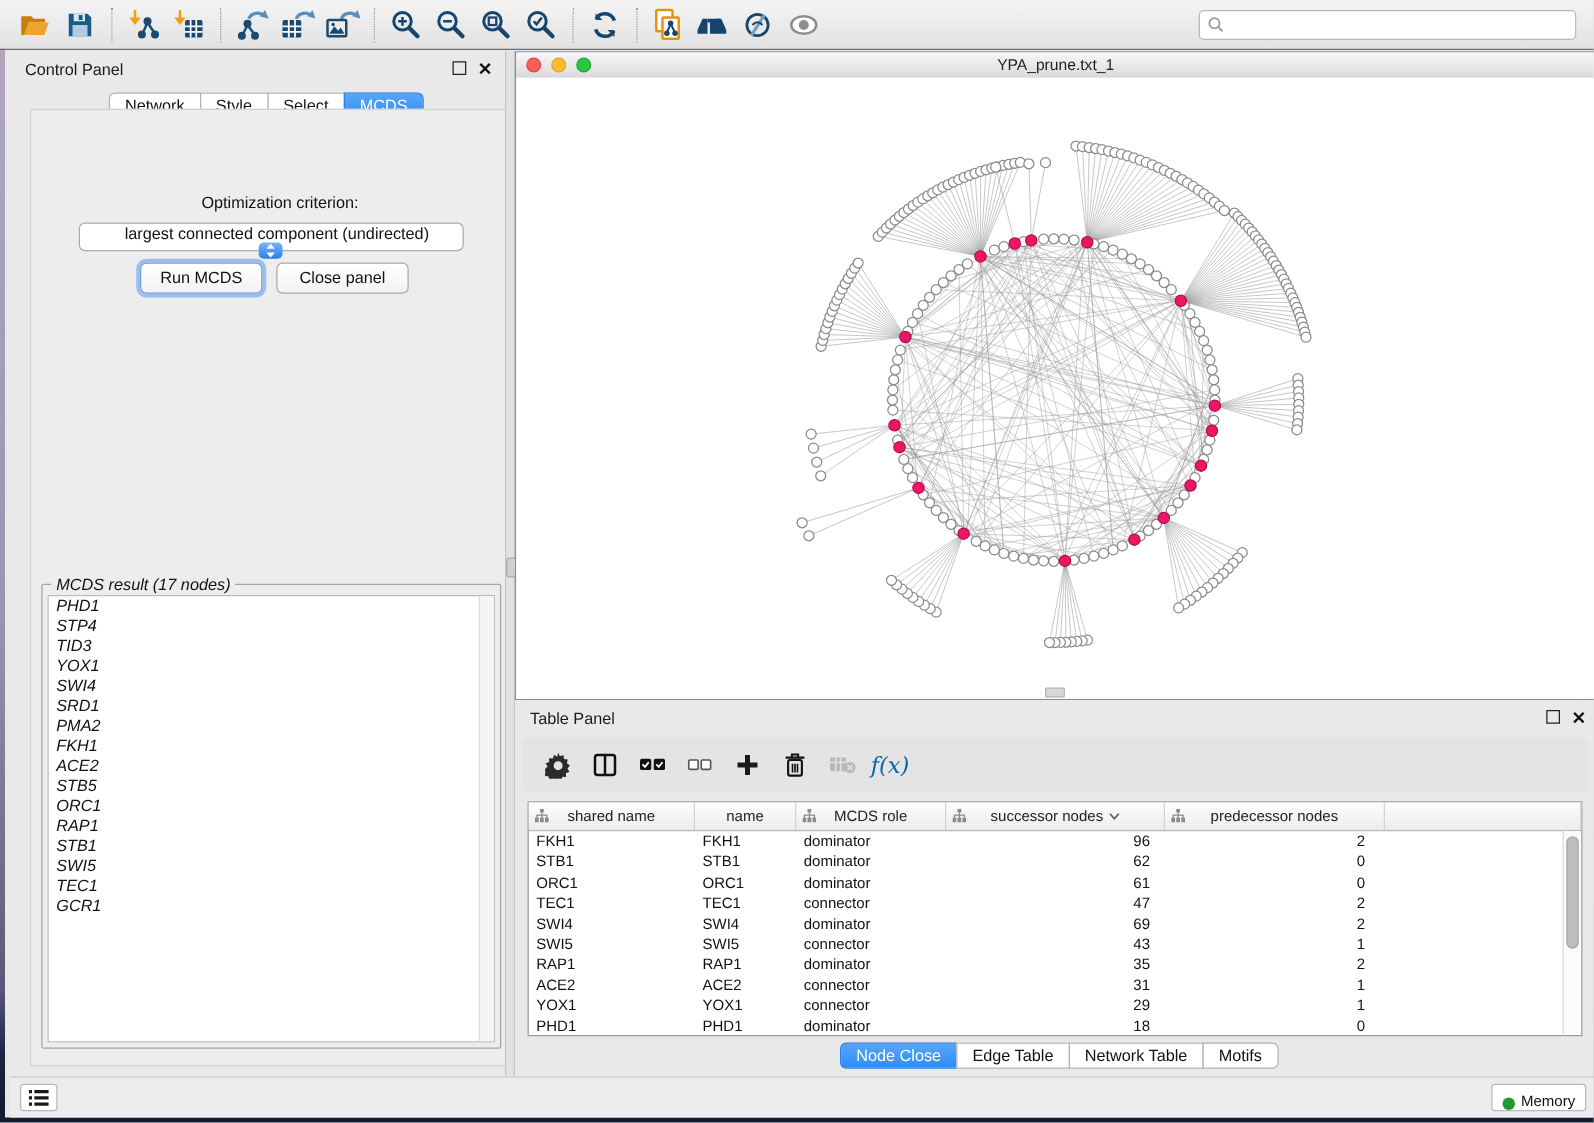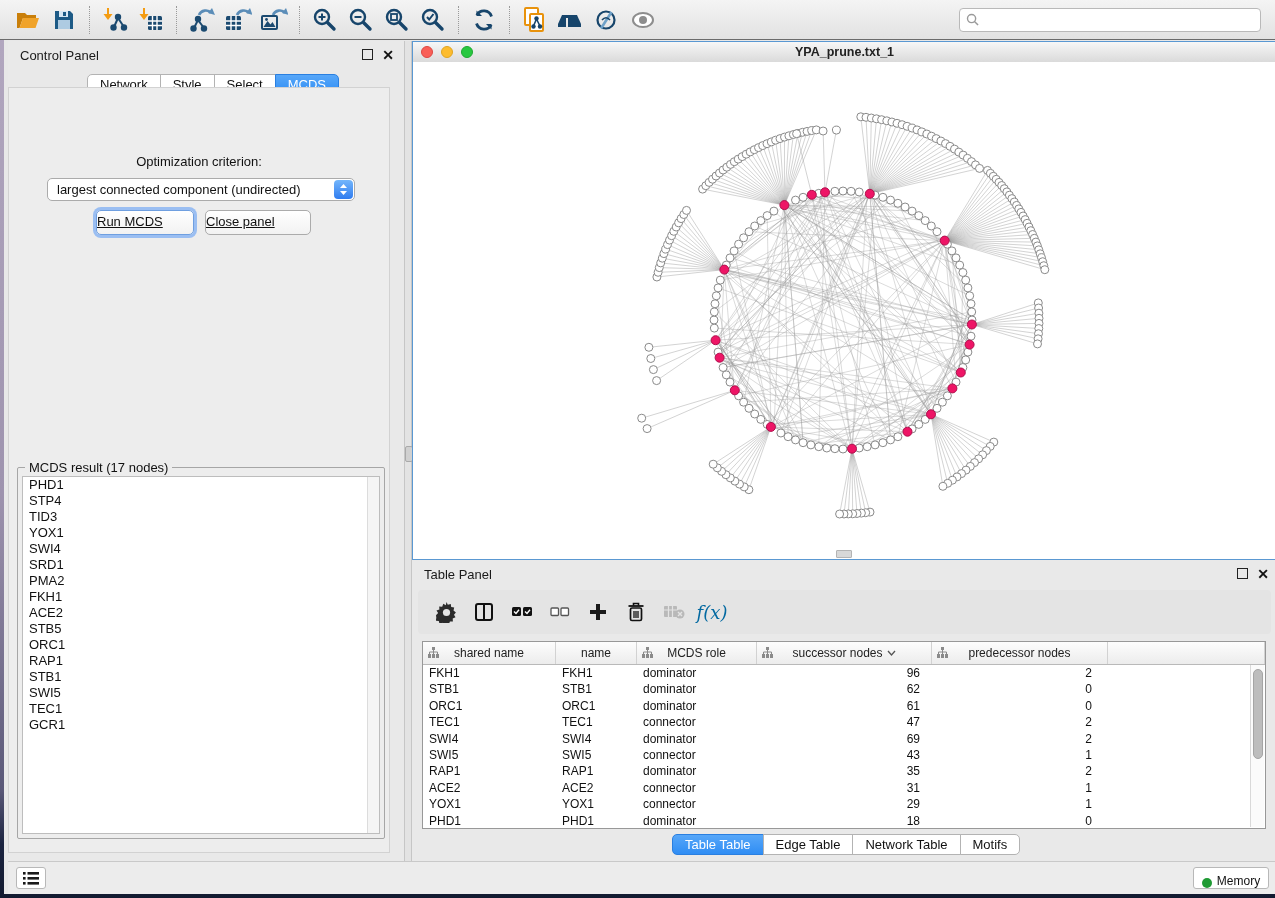--- a/index.html
+++ b/index.html
@@ -24,54 +24,54 @@
   .win-icons{position:absolute;right:10px;top:8px;display:flex;gap:9px;align-items:center;}
   .float-ic{width:9px;height:9px;border:1.6px solid #222;}
   .close-ic{font-size:14px;font-weight:bold;color:#111;line-height:10px;}
   .tabbar{position:absolute;display:flex;}
   .cp-tabs{left:79px;top:33px;}
   .seg{height:19px;line-height:19px;padding:0 12px;background:#fff;border:1px solid #b3b3b3;
        font-size:13px;color:#111;text-align:center;margin-left:-1px;}
   .seg:first-child{border-radius:5px 0 0 5px;margin-left:0;}
   .seg:last-child{border-radius:0 5px 5px 0;}
   .seg.active{background:linear-gradient(#57a7f9,#2f8df4);color:#fff;border-color:#2a7fe0;}
-  .cp-inner{position:absolute;left:0;top:46px;width:380px;height:764px;background:#ededed;
-            border:1px solid #d2d2d2;border-radius:0;}
+  .cp-inner{position:absolute;left:16px;top:46px;width:380px;height:764px;background:#ededed;
+            border:1px solid #d2d2d2;border-radius:0;padding-left:18px;}
   .opt-label{position:absolute;left:0;top:66px;width:100%;text-align:center;font-size:13px;color:#111;}
   .selectbox{position:absolute;left:38px;top:90px;width:308px;height:23px;background:#fff;
-             border:1px solid #ababab;border-radius:5px;display:flex;align-items:center;box-sizing:border-box;}
+             border:1px solid #ababab;border-radius:5px;display:flex;align-items:center;box-sizing:border-box;flex-direction:column;}
   .selectbox .sel-text{flex:1;font-size:13px;padding-left:9px;color:#111;white-space:nowrap;}
   .stepper{width:19px;height:19px;margin-right:1px;border-radius:4px;
            background:linear-gradient(#74b6fb,#2f7cf0);display:flex;align-items:center;justify-content:center;}
   .btnrow{position:absolute;left:0;top:122px;width:100%;}
   .mbtn{position:absolute;height:23px;background:linear-gradient(#ffffff,#f2f2f2);border:1px solid #ababab;
-        border-radius:5px;font:13px "Liberation Sans",sans-serif;color:#111;text-align:left;line-height:21px;text-decoration:underline;}
+        border-radius:5px;font:13px "Liberation Sans",sans-serif;color:#111;text-align:center;line-height:21px;}
   .run-btn{left:87px;width:96px;box-shadow:0 0 0 3px rgba(86,151,245,.55);border-color:#6f9fe0;}
   .closep-btn{left:196px;width:104px;}
-  .groupbox{position:absolute;left:8px;top:379px;width:366px;height:370px;border:1px solid #a6a6a6;border-radius:2px;}
+  .groupbox{position:absolute;left:8px;top:379px;width:366px;height:370px;border:1px solid #a6a6a6;border-radius:2px;font-style:italic;}
   .groupbox .legend{position:absolute;left:7px;top:-8px;background:#ededed;padding:0 4px;font-size:13px;color:#111;}
   .listbox{position:absolute;left:4px;top:8px;right:4px;bottom:4px;background:#fff;border:1px solid #bdbdbd;overflow:hidden;}
   .listbox .vtrack{position:absolute;right:0;top:0;bottom:0;width:11px;background:#f5f5f5;border-left:1px solid #dcdcdc;}
   .mitem{font-size:13px;line-height:16px;padding-left:6px;color:#111;}
 
   
   .vsplit{position:absolute;left:400px;top:41px;width:8px;height:820px;background:#e3e3e3;
           border-left:1px solid #c6c6c6;border-right:1px solid #c6c6c6;box-sizing:border-box;}
   .vsplit .grip{position:absolute;left:0px;top:405px;width:6px;height:14px;background:#d0d0d0;border:1px solid #a9a9a9;border-radius:2px;}
 
   
   .netframe{position:absolute;left:408px;top:41px;width:865px;height:519px;background:#fff;
             border:1.5px solid #5a98d2;box-sizing:border-box;}
   .nettitle{position:relative;height:20px;background:linear-gradient(#f7f7f7,#dadada);border-bottom:1px solid #b2b2b2;}
   .lights{position:absolute;left:8px;top:4px;display:flex;gap:8px;}
   .light{width:12px;height:12px;border-radius:50%;}
   .lr{background:#f95f57;border:1px solid #dd4742;box-sizing:border-box;}
   .ly{background:#fdbc2e;border:1px solid #e0a521;box-sizing:border-box;}
   .lg{background:#28c840;border:1px solid #1ea832;box-sizing:border-box;}
-  .nettitle .t{position:absolute;left:0;right:0;top:3px;text-align:center;font-size:12.5px;font-weight:bold;color:#222;}
+  .nettitle .t{position:absolute;left:0;right:0;top:3px;text-align:center;font-size:12.5px;font-weight:normal;color:#222;}
   .netcanvas{position:absolute;left:0;top:20px;right:0;bottom:0;background:#fff;}
   .hgrip{position:absolute;left:423px;bottom:1px;width:14px;height:6px;background:#d8d8d8;border:1px solid #b4b4b4;border-radius:1px;}
 
   
   .tpanel{position:absolute;left:408px;top:560px;width:867px;height:301px;background:#e9e9e9;}
   .tp-toolbar{position:absolute;left:6px;top:30px;right:8px;height:44px;background:#e4e4e4;border-radius:4px;
               display:flex;align-items:center;gap:14px;padding-left:16px;}
   .tp-ic{width:24px;height:24px;display:flex;align-items:center;justify-content:center;}
   .fx{font-family:"DejaVu Serif",serif;font-style:italic;font-size:18px;color:#0369a1;}
   .dtable{position:absolute;left:10px;top:81px;width:844px;height:188px;background:#fff;border:1px solid #989898;box-sizing:border-box;}
@@ -1088,21 +1088,21 @@
               <div class="td" style="width: 120px;">dominator</div>
               <div class="td num" style="width: 175px; padding-right: 12px;">18</div>
               <div class="td num" style="width: 176px; padding-right: 16px;">0</div>
             </div>
           </div>
       <div class="vscroll">
             <div class="thumb"></div>
           </div>
     </div>
     <div class="tabbar tp-tabs" id="tp-tabs">
-          <div class="seg active">Table Table</div>
+          <div class="seg active">Node Close</div>
           <div class="seg">Edge Table</div>
           <div class="seg">Network Table</div>
           <div class="seg">Motifs</div>
         </div>
   </div>
 
   <div class="statusbar">
     <div class="sq-btn menu-btn">
       <svg width="16" height="13" viewBox="0 0 16 13">
             <g fill="#1a1a1a">

